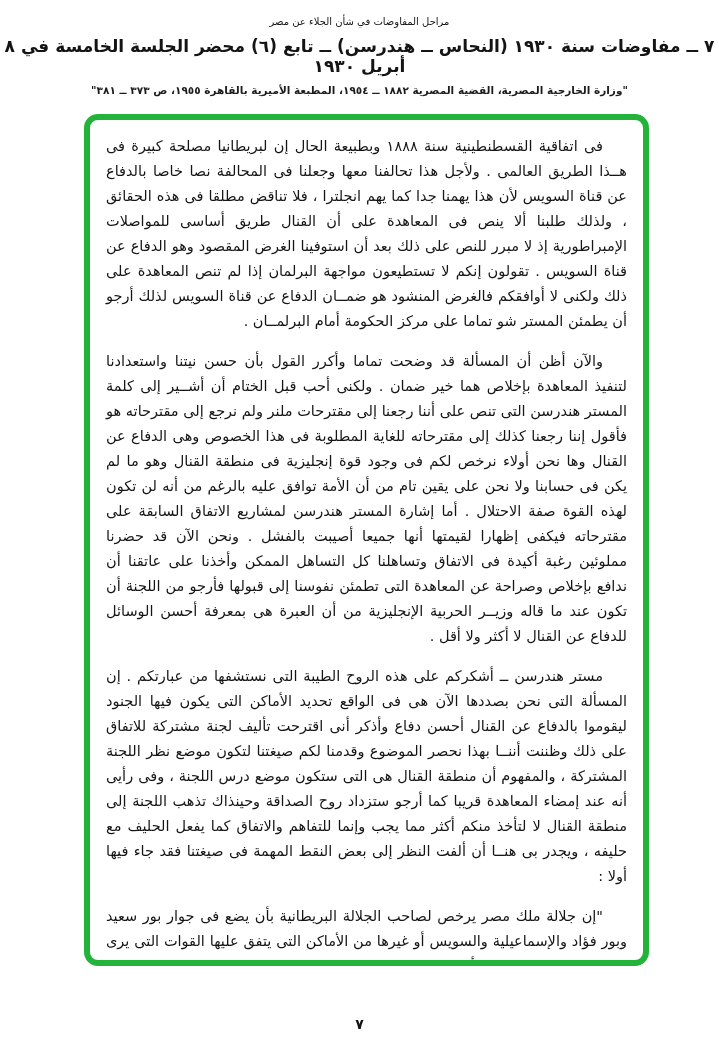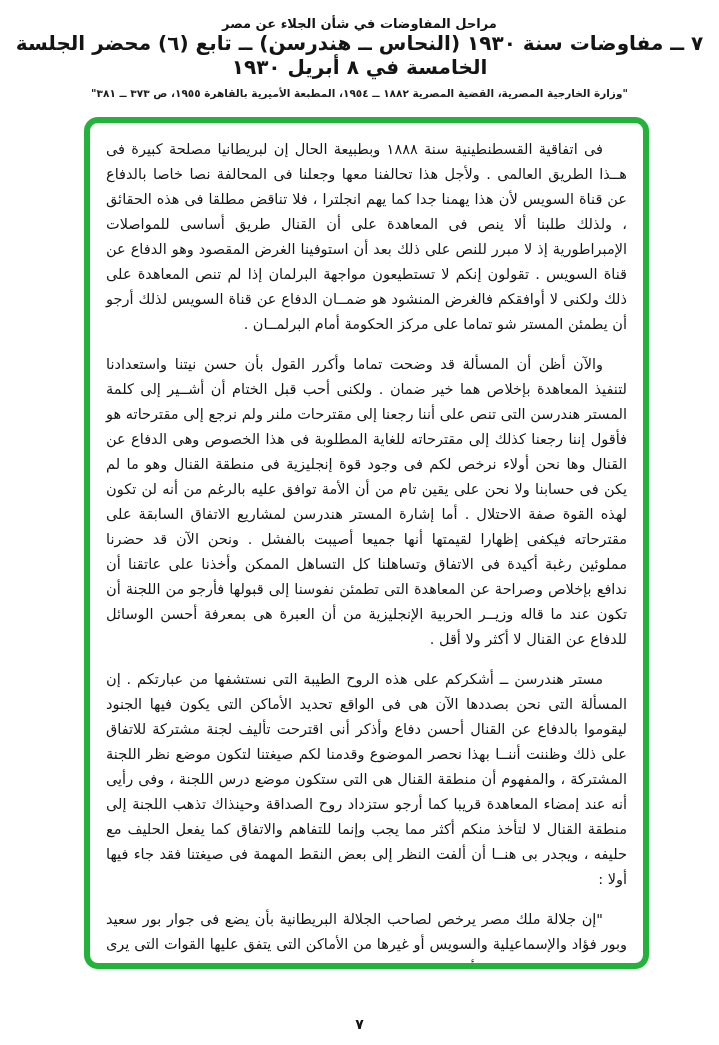--- a/index.html
+++ b/index.html
@@ -16,27 +16,28 @@
     width: 719px;
     height: 1045px;
     background: #ffffff;
     direction: rtl;
   }
   .doc-header {
     text-align: center;
     padding-top: 16px;
   }
   .doc-title {
-    font-size: 13px;
-    font-weight: bold;
+    font-size: 10px;
+    font-weight: normal;
     letter-spacing: 0.2px;
   }
   .doc-subtitle {
-    font-size: 20px;
+    font-size: 17px;
     font-weight: bold;
+    margin-top: 9px;
   }
   .doc-source {
     font-size: 10.5px;
     font-weight: bold;
     margin-top: 8px;
     color: #1c1c1c;
   }
   .highlight-box {
     margin: 18px 70px 0 84px;
     border: 6px solid #23b33a;

